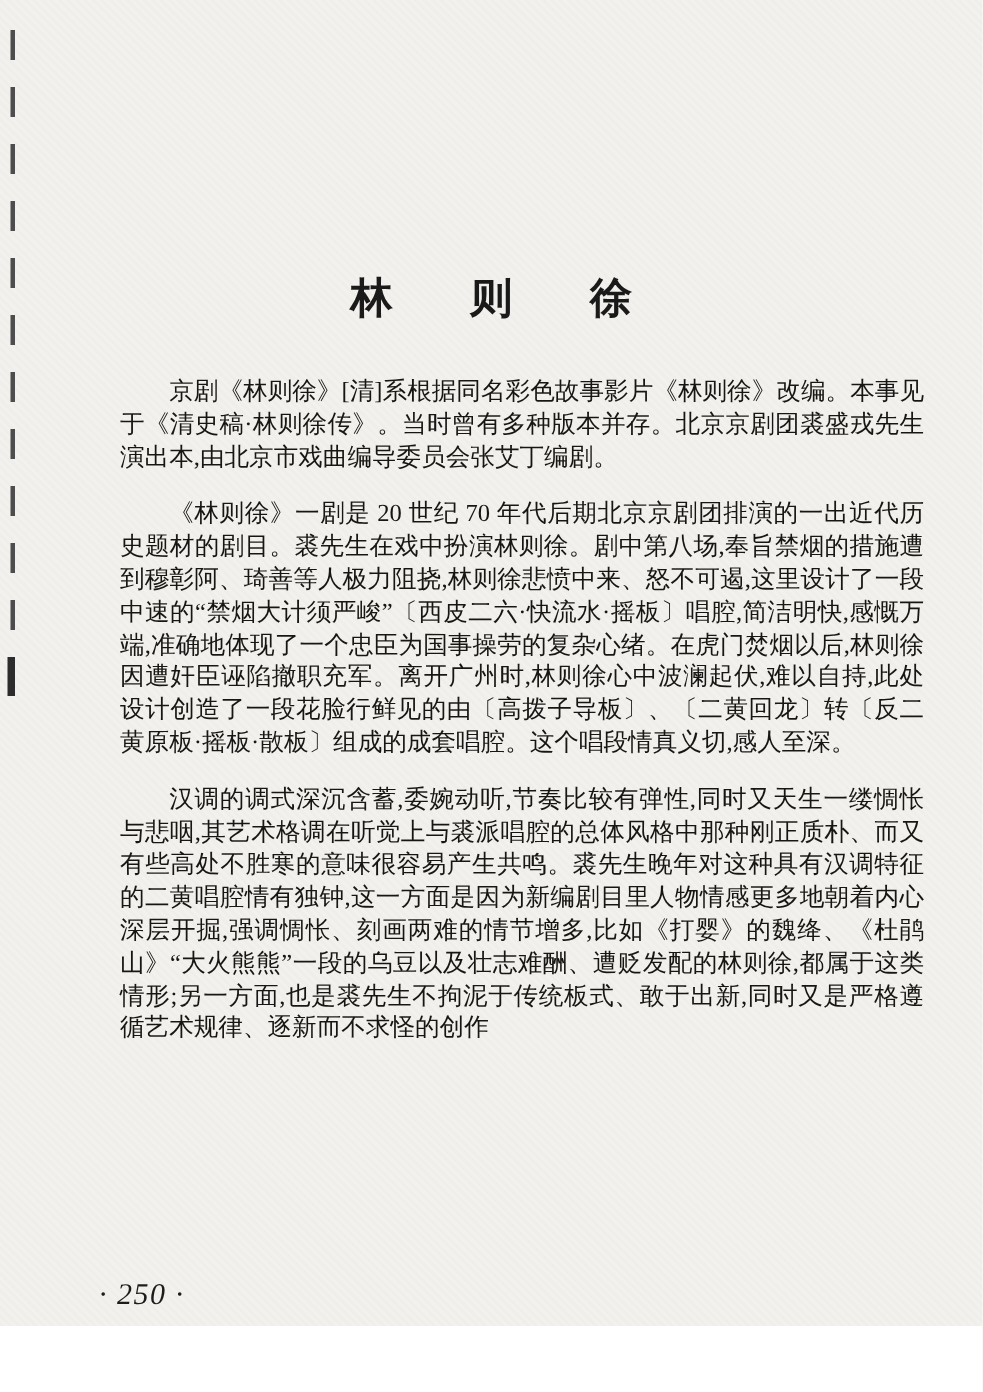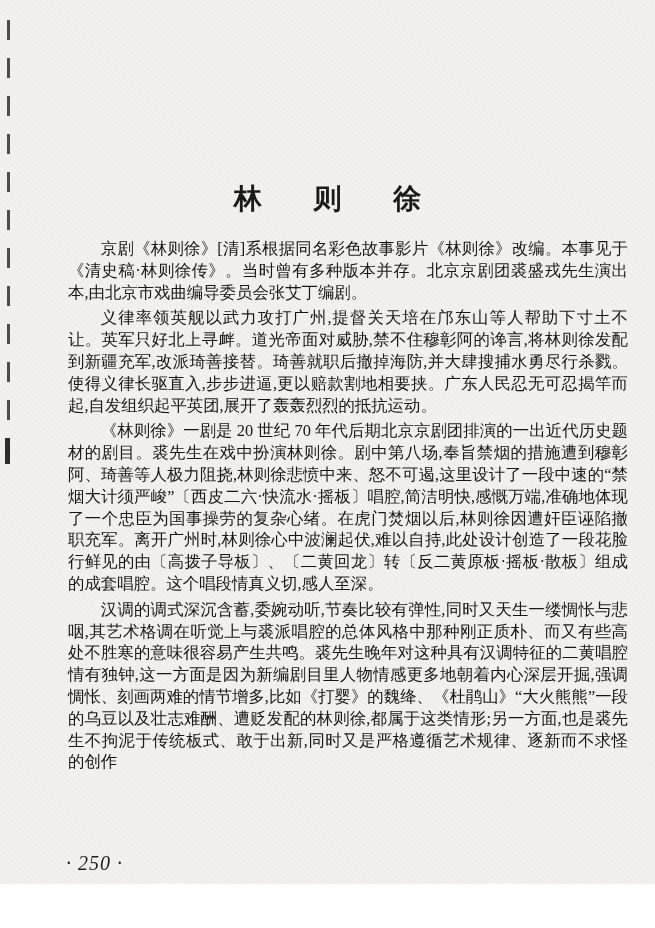--- a/index.html
+++ b/index.html
@@ -28,21 +28,21 @@
     letter-spacing:1.85em; text-indent:1.85em;
     white-space:nowrap;
   }
   .body-text {
     position:absolute; left:64px; top:234px; width:568px;
     font-size:16.4px; line-height:21.8px;
     color:#181614;
     text-align:justify;
     text-justify:inter-ideograph;
   }
-  .body-text p { margin:4px; text-indent:2em; }
+  .body-text p { margin:16px; text-indent:2em; }
   .page-number {
     position:absolute; left:66px; top:852px;
     font-size:20px; font-style:italic; color:#1c1c1c;
     letter-spacing:1px;
   }
   .watermark {
     position:absolute; right:12px; top:898px;
     font-size:16px; white-space:nowrap;
     font-family:"Liberation Sans", sans-serif;
   }
@@ -54,21 +54,20 @@
 
 <div class="page">
 
   <div class="binding-marks"></div>
   <div class="binding-mark-thick"></div>
 
   <div class="title">林则徐</div>
 
   <div class="body-text">
     <p>京剧《林则徐》[清]系根据同名彩色故事影片《林则徐》改编。本事见于《清史稿·林则徐传》。当时曾有多种版本并存。北京京剧团裘盛戎先生演出本,由北京市戏曲编导委员会张艾丁编剧。</p>
-    <p>义律率领英舰以武力攻打广州,提督关天培在邝东山等人帮助下寸土不让。英军只好北上寻衅。道光帝面对威胁,禁不住穆彰阿的谗言,将林则徐发配到新疆充军,改派琦善接替。琦善就职后撤掉海防,并大肆搜捕水勇尽行杀戮。使得义律长驱直入,步步进逼,更以赔款割地相要挟。广东人民忍无可忍揭竿而起,自发组织起平英团,展开了轰轰烈烈的抵抗运动。</p>
     <p>《林则徐》一剧是 20 世纪 70 年代后期北京京剧团排演的一出近代历史题材的剧目。裘先生在戏中扮演林则徐。剧中第八场,奉旨禁烟的措施遭到穆彰阿、琦善等人极力阻挠,林则徐悲愤中来、怒不可遏,这里设计了一段中速的“禁烟大计须严峻”〔西皮二六·快流水·摇板〕唱腔,简洁明快,感慨万端,准确地体现了一个忠臣为国事操劳的复杂心绪。在虎门焚烟以后,林则徐因遭奸臣诬陷撤职充军。离开广州时,林则徐心中波澜起伏,难以自持,此处设计创造了一段花脸行鲜见的由〔高拨子导板〕、〔二黄回龙〕转〔反二黄原板·摇板·散板〕组成的成套唱腔。这个唱段情真义切,感人至深。</p>
     <p>汉调的调式深沉含蓄,委婉动听,节奏比较有弹性,同时又天生一缕惆怅与悲咽,其艺术格调在听觉上与裘派唱腔的总体风格中那种刚正质朴、而又有些高处不胜寒的意味很容易产生共鸣。裘先生晚年对这种具有汉调特征的二黄唱腔情有独钟,这一方面是因为新编剧目里人物情感更多地朝着内心深层开掘,强调惆怅、刻画两难的情节增多,比如《打婴》的魏绛、《杜鹃山》“大火熊熊”一段的乌豆以及壮志难酬、遭贬发配的林则徐,都属于这类情形;另一方面,也是裘先生不拘泥于传统板式、敢于出新,同时又是严格遵循艺术规律、逐新而不求怪的创作</p>
   </div>
 
   <div class="page-number">· 250 ·</div>
 
   <div class="watermark">
     <span class="wm-name">歌谱简谱网</span>
     <span class="wm-url">jianpu.cn</span>
   </div>

